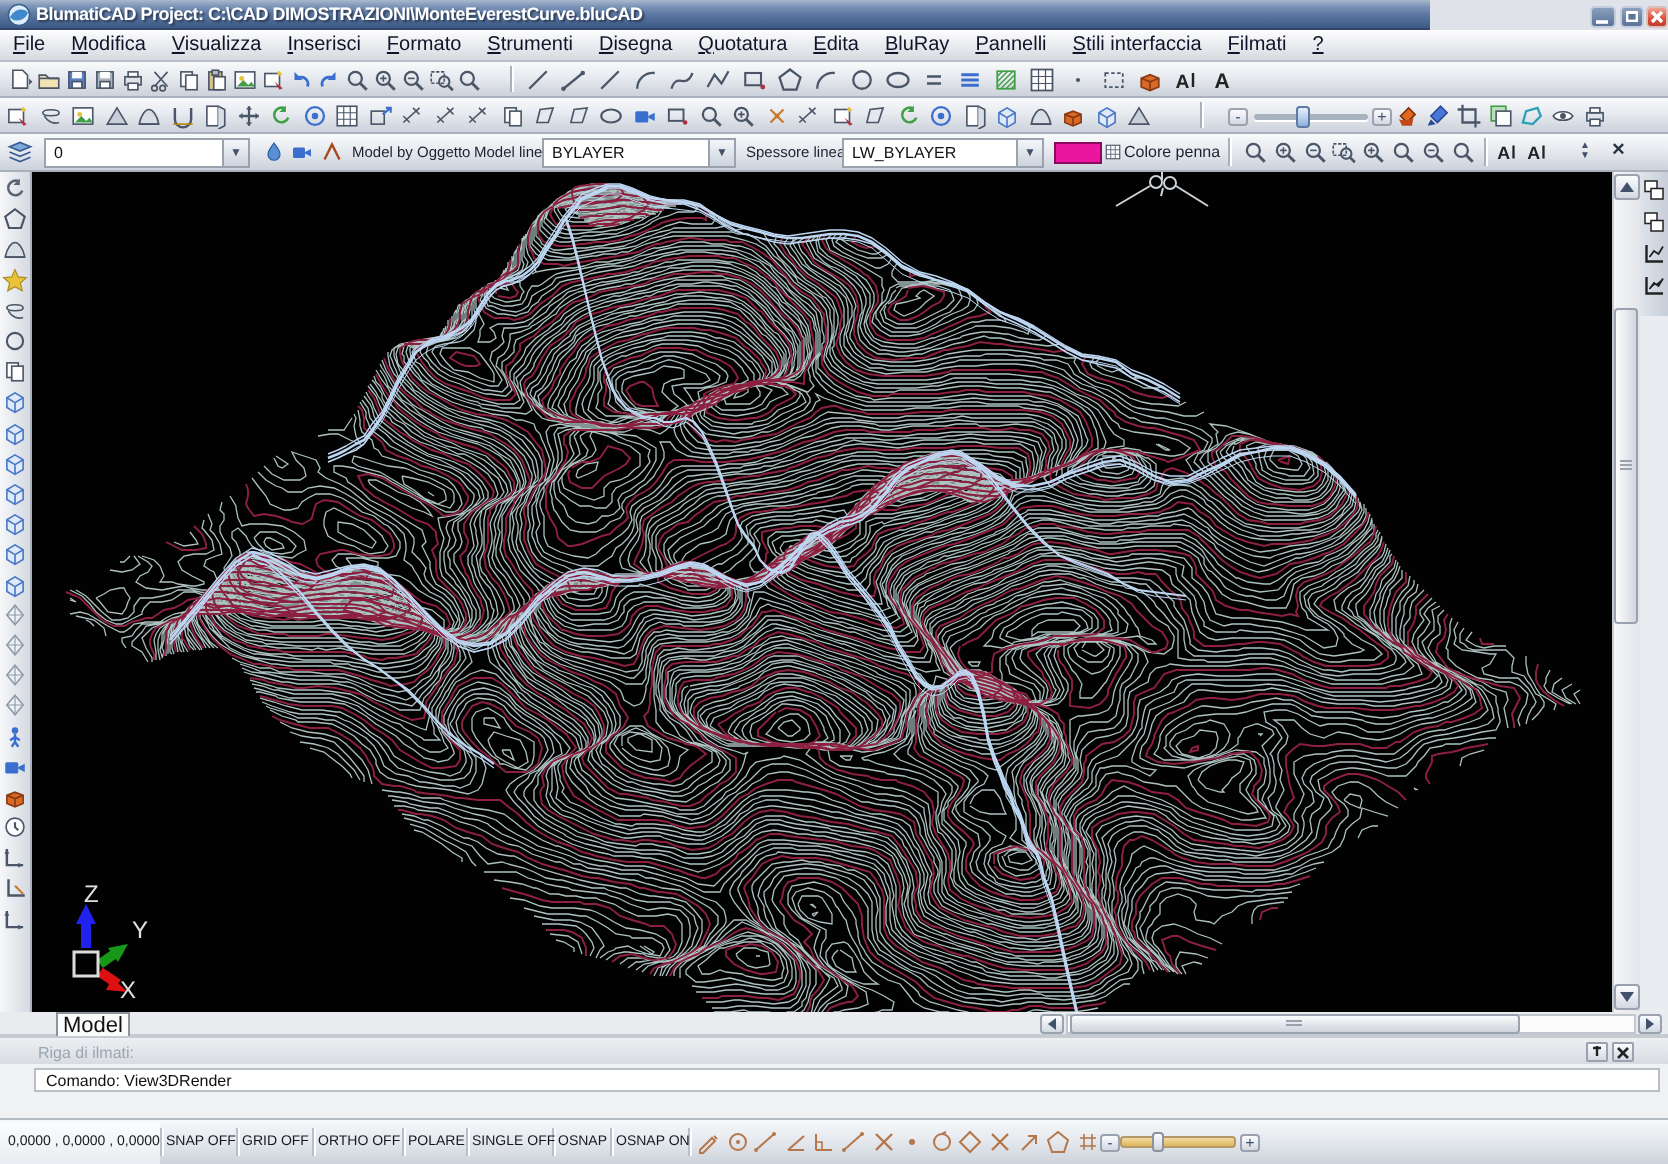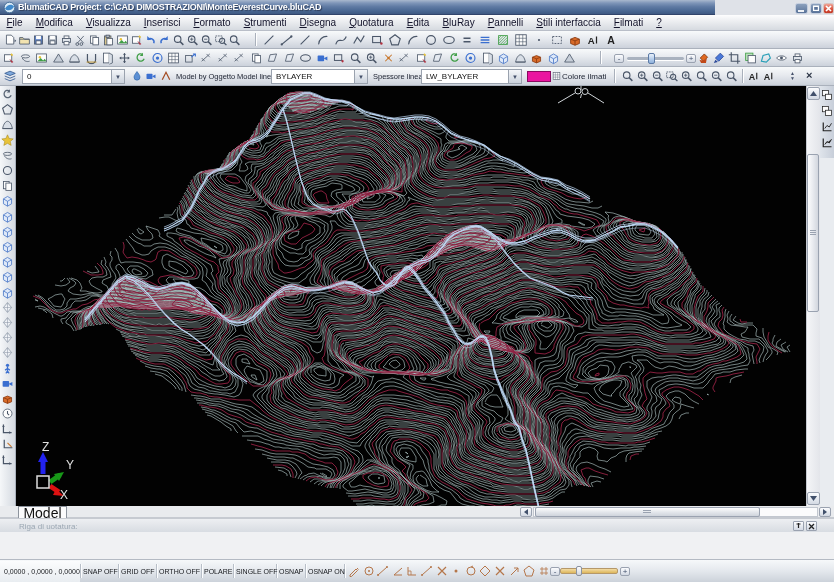--- a/index.html
+++ b/index.html
@@ -18,21 +18,21 @@
 .lbl{position:absolute;font-size:8px;color:#1c2230;white-space:nowrap;top:50%;transform:translateY(-50%)}
 #lefttb{left:0;top:86px;width:16px;height:420px;background:linear-gradient(90deg,#f5f7f9,#d5dae1);border-right:1px solid #aab1bc}
 .lic{position:absolute;left:1px;line-height:0}
 #canvas{left:16px;top:86px;width:790px;height:420px;background:#020202;overflow:hidden}
 #vscroll{left:806px;top:86px;width:14px;height:420px;background:linear-gradient(90deg,#f4f5f7,#e3e5ea);border-left:1px solid #c6cad1}
 #rstrip{left:820px;top:86px;width:14px;height:420px;background:#e9ecf0}
 #rstriptop{left:820px;top:86px;width:14px;height:72px;background:linear-gradient(90deg,#dfe4eb,#c7ced9)}
 .sbtn{position:absolute;background:linear-gradient(180deg,#fbfcfe,#d3d9e3);border:1px solid #9aa2b0;border-radius:2px;display:flex;align-items:center;justify-content:center;color:#41506b;line-height:0}
 .sthumb{position:absolute;background:linear-gradient(90deg,#fdfdfe,#e8eaef 50%,#d2d6de);border:1px solid #9aa2b0;border-radius:2px}
 #tabrow{left:0;top:506px;width:834px;height:12px;background:#e9ebee;border-bottom:1px solid #c6cad1}
-#modeltab{position:absolute;left:18px;top:0;width:49px;height:12px;background:#fbfbfc;border:1px solid #8d949e;border-bottom:none;font-size:14px;display:flex;align-items:center;justify-content:center;color:#111}
+#modeltab{position:absolute;left:28px;top:0;width:37px;height:12px;background:#fbfbfc;border:1px solid #8d949e;border-bottom:none;font-size:11px;display:flex;align-items:center;justify-content:center;color:#111}
 #cmdhead{left:0;top:518px;width:834px;height:14px;background:linear-gradient(180deg,#edeff2,#d8dce2);border-top:1px solid #c6cad1}
 .cmdrow{position:absolute;left:17px;width:813px;height:12px;background:#fff;border:1px solid #b9bec6;font-size:8px;color:#111;display:flex;align-items:center;padding-left:5px}
 #cmdbg{left:0;top:532px;width:834px;height:27px;background:#f0f1f3}
 #statusbar{left:0;top:559px;width:834px;height:23px;background:linear-gradient(180deg,#f6f8fa 0%,#e4e8ed 50%,#ccd2da 100%);border-top:1px solid #b4bac3;font-size:7px;color:#16181c}
 .stxt{position:absolute;top:50%;transform:translateY(-50%);white-space:nowrap}
 .ssep{position:absolute;top:4px;bottom:4px;width:2px;border-left:1px solid #b8bfc8;border-right:1px solid #fcfdfe}
 .sic{position:absolute;top:50%;transform:translateY(-50%);line-height:0}
 </style></head><body>
 <div id="win">
     <div id="title" class="abs">
@@ -408,21 +408,21 @@
       <div class="lbl" style="left:176px;font-size:7.5px">Model by Oggetto</div>
       <div class="lbl" style="left:237px;font-size:7.5px">Model linea</div>
       <div class="combo" style="left:271px;top:2px;width:97px">BYLAYER<div class="da">▼</div></div>
       <div class="lbl" style="left:373px;font-size:7.5px">Spessore linea</div>
       <div class="combo" style="left:421px;top:2px;width:101px">LW_BYLAYER<div class="da">▼</div></div>
       <div style="position:absolute;left:527px;top:3.5px;width:24px;height:11px;background:#ea15a0;border:1px solid #8a0a60"></div>
       <div class="ticon" style="left:552px"><svg width="9" height="9" viewBox="0 0 16 16">
           <rect x="2" y="2" width="12" height="12" fill="#fdfdfd" stroke="#4a5668"></rect>
           <path d="M2 6h12M2 10h12M6 2v12M10 2v12" stroke="#4a5668" stroke-width="0.7"></path>
         </svg></div>
-      <div class="lbl" style="left:562px">Colore ilmati</div>
+      <div class="lbl" style="left:562px">Colore penna</div>
       <div class="tsep" style="left:614px"></div>
       <div class="ticon" style="left:621.0px"><svg width="13" height="13" viewBox="0 0 16 16">
           <circle cx="7" cy="7" r="4" fill="none" stroke="#4a5668" stroke-width="1.4"></circle>
           <path d="M10 10l4 4" stroke="#4a5668" stroke-width="1.8"></path>
         </svg></div>
       <div class="ticon" style="left:635.8px"><svg width="13" height="13" viewBox="0 0 16 16">
           <circle cx="7" cy="7" r="4" fill="none" stroke="#4a5668" stroke-width="1.4"></circle>
           <path d="M10 10l4 4" stroke="#4a5668" stroke-width="1.8"></path>
           <path d="M5 7h4M7 5v4" stroke="#4a5668"></path>
         </svg></div>
@@ -647,33 +647,34 @@
       <div style="position:absolute;left:533px;top:1px;width:285px;height:10px;background:#fbfbfc;border:1px solid #c2c7cf"></div>
       <div class="sthumb" style="left:535px;top:1px;width:225px;height:10px;background:linear-gradient(180deg,#fdfdfe,#e4e7ec 50%,#cfd4dc)"></div>
       <div style="position:absolute;left:643px;top:4px;width:8px;height:1px;background:#9aa2b0;box-shadow:0 2px 0 #9aa2b0"></div>
       <div class="sbtn" style="left:819px;top:1px;width:12px;height:10px">
         <svg width="4" height="6" viewBox="0 0 4 6">
           <path d="M0 0l4 3-4 3z" fill="#41506b"></path>
         </svg>
       </div>
     </div>
     <div id="cmdhead" class="abs">
-      <span style="position:absolute;left:19px;top:3px;font-size:8px;color:#9aa6b2">Riga di uotatura:</span>
+      <span style="position:absolute;left:19px;top:3px;font-size:8px;color:#9aa6b2">Riga di ilmati:</span>
       <div class="sbtn" style="left:793px;top:2px;width:11px;height:10px;border-radius:1px">
         <svg width="7" height="7" viewBox="0 0 7 7">
           <path d="M3.5 0v5M1.5 1h4" stroke="#222" stroke-width="1.2"></path>
         </svg>
       </div>
       <div class="sbtn" style="left:806px;top:2px;width:11px;height:10px;border-radius:1px">
         <svg width="7" height="7" viewBox="0 0 7 7">
           <path d="M1 1l5 5M6 1L1 6" stroke="#222" stroke-width="1.3"></path>
         </svg>
       </div>
     </div>
     <div id="cmdbg" class="abs"></div>
+    <div class="cmdrow" style="top:534px">Comando: View3DRender</div>
     <div id="statusbar" class="abs">
       <div style="position:absolute;left:0;top:1px;width:80px;height:21px;background:linear-gradient(180deg,#fbfcfd,#e9edf1)"></div>
       <div class="stxt" style="left:4px;font-size:7px">0,0000 , 0,0000 , 0,0000</div>
       <div class="ssep" style="left:80px"></div>
       <div class="ssep" style="left:118px"></div>
       <div class="ssep" style="left:156px"></div>
       <div class="ssep" style="left:201px"></div>
       <div class="ssep" style="left:233px"></div>
       <div class="ssep" style="left:276px"></div>
       <div class="ssep" style="left:305px"></div>

